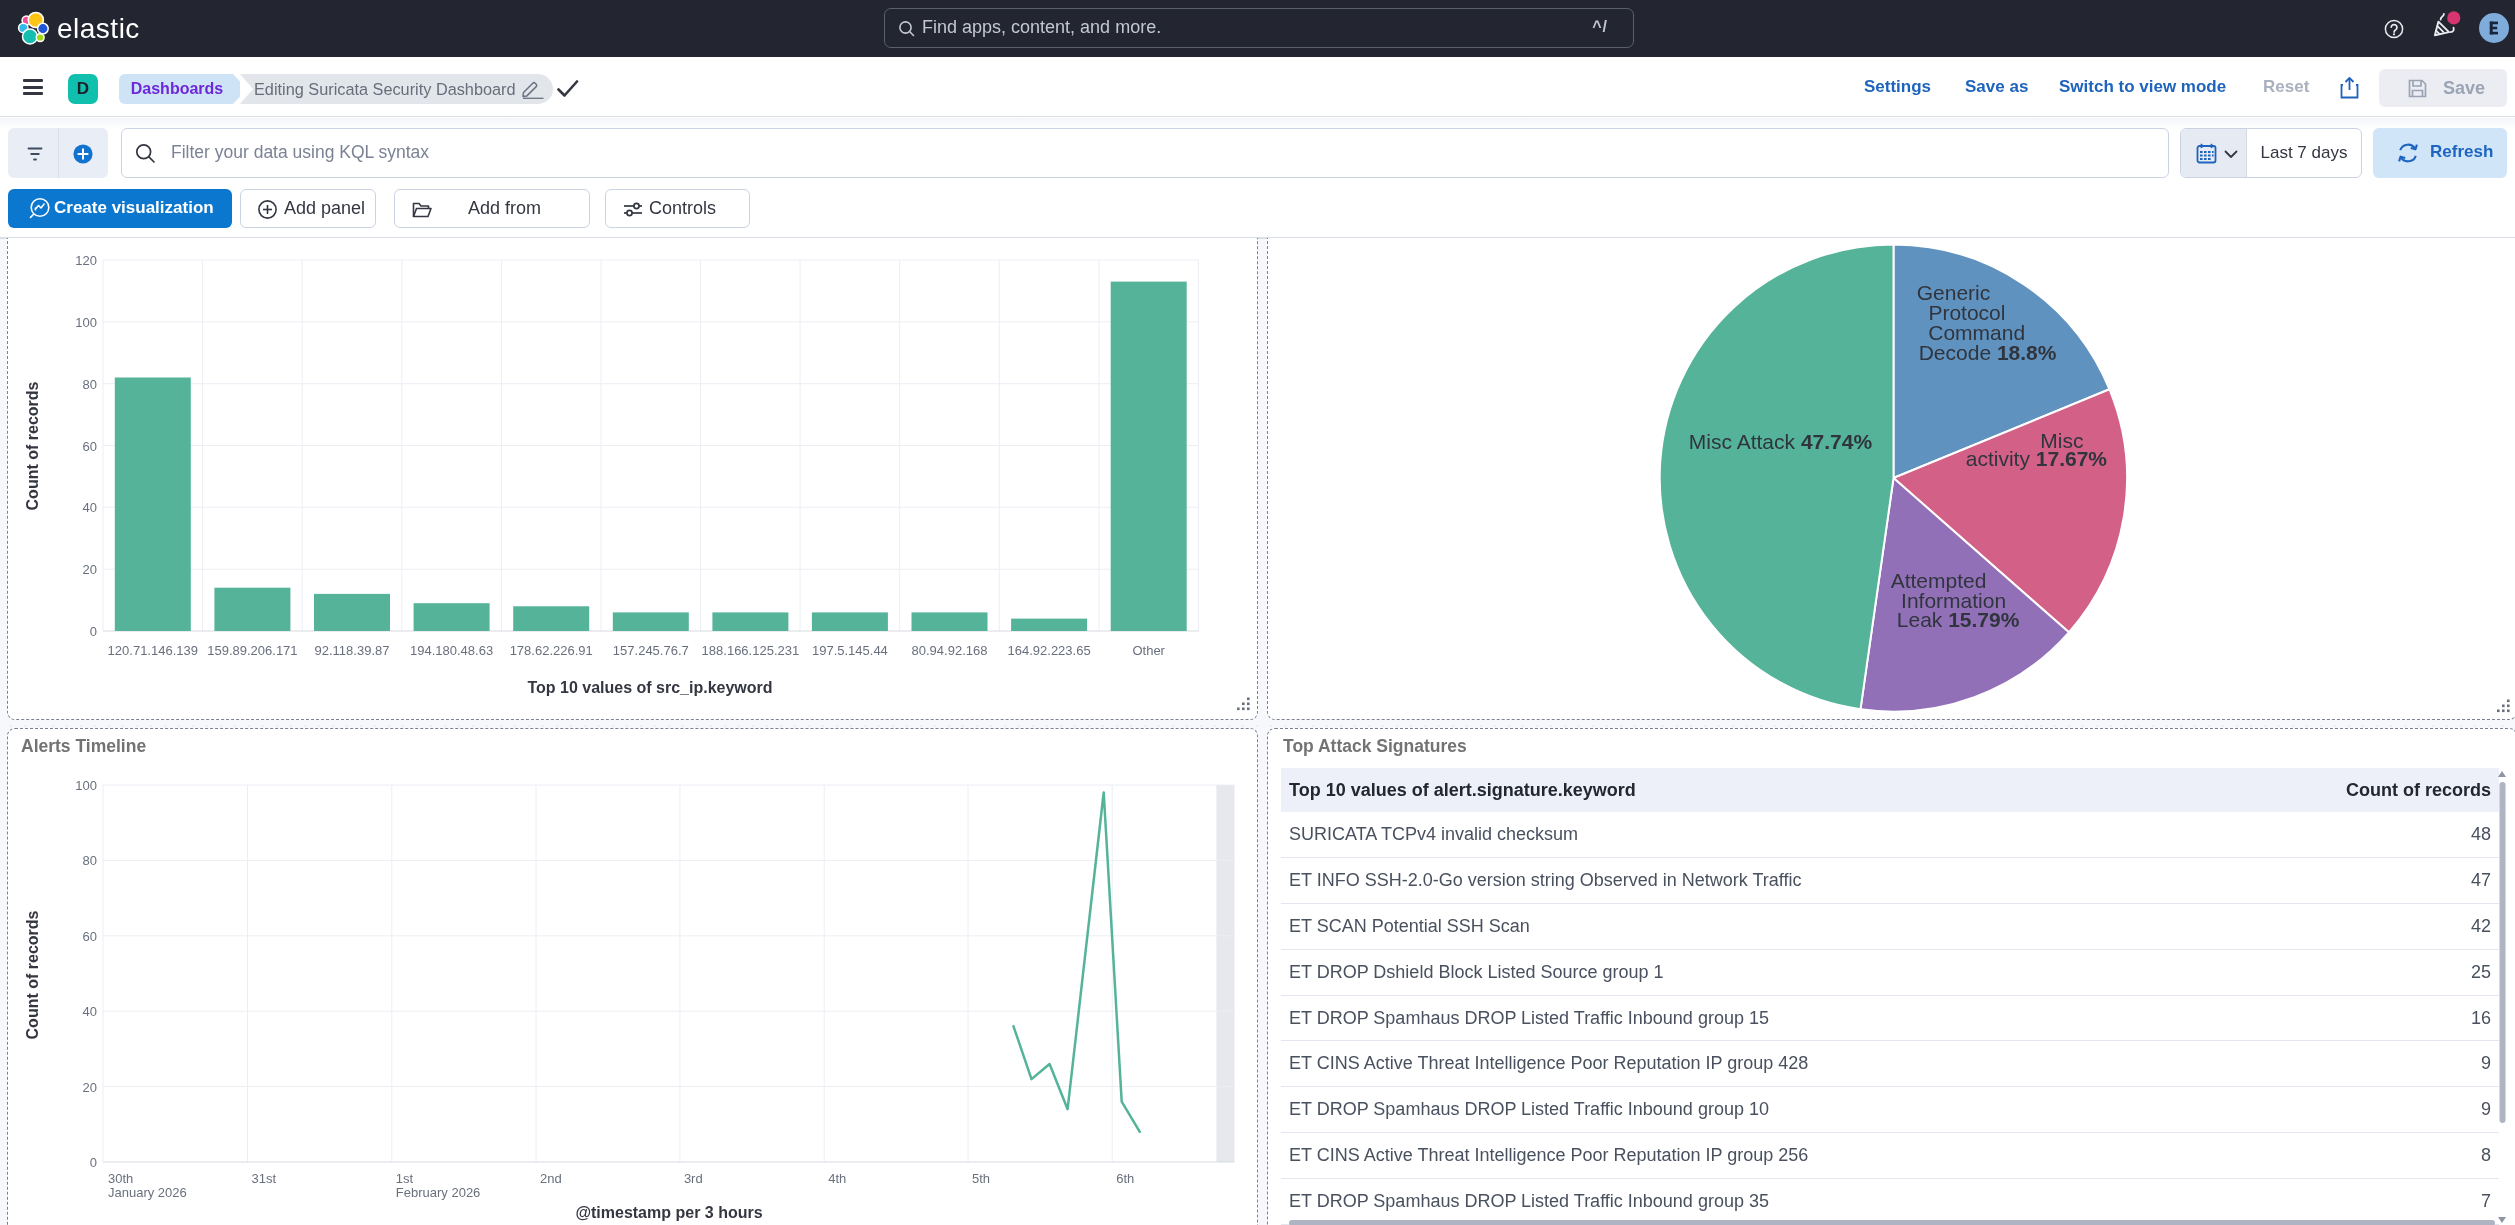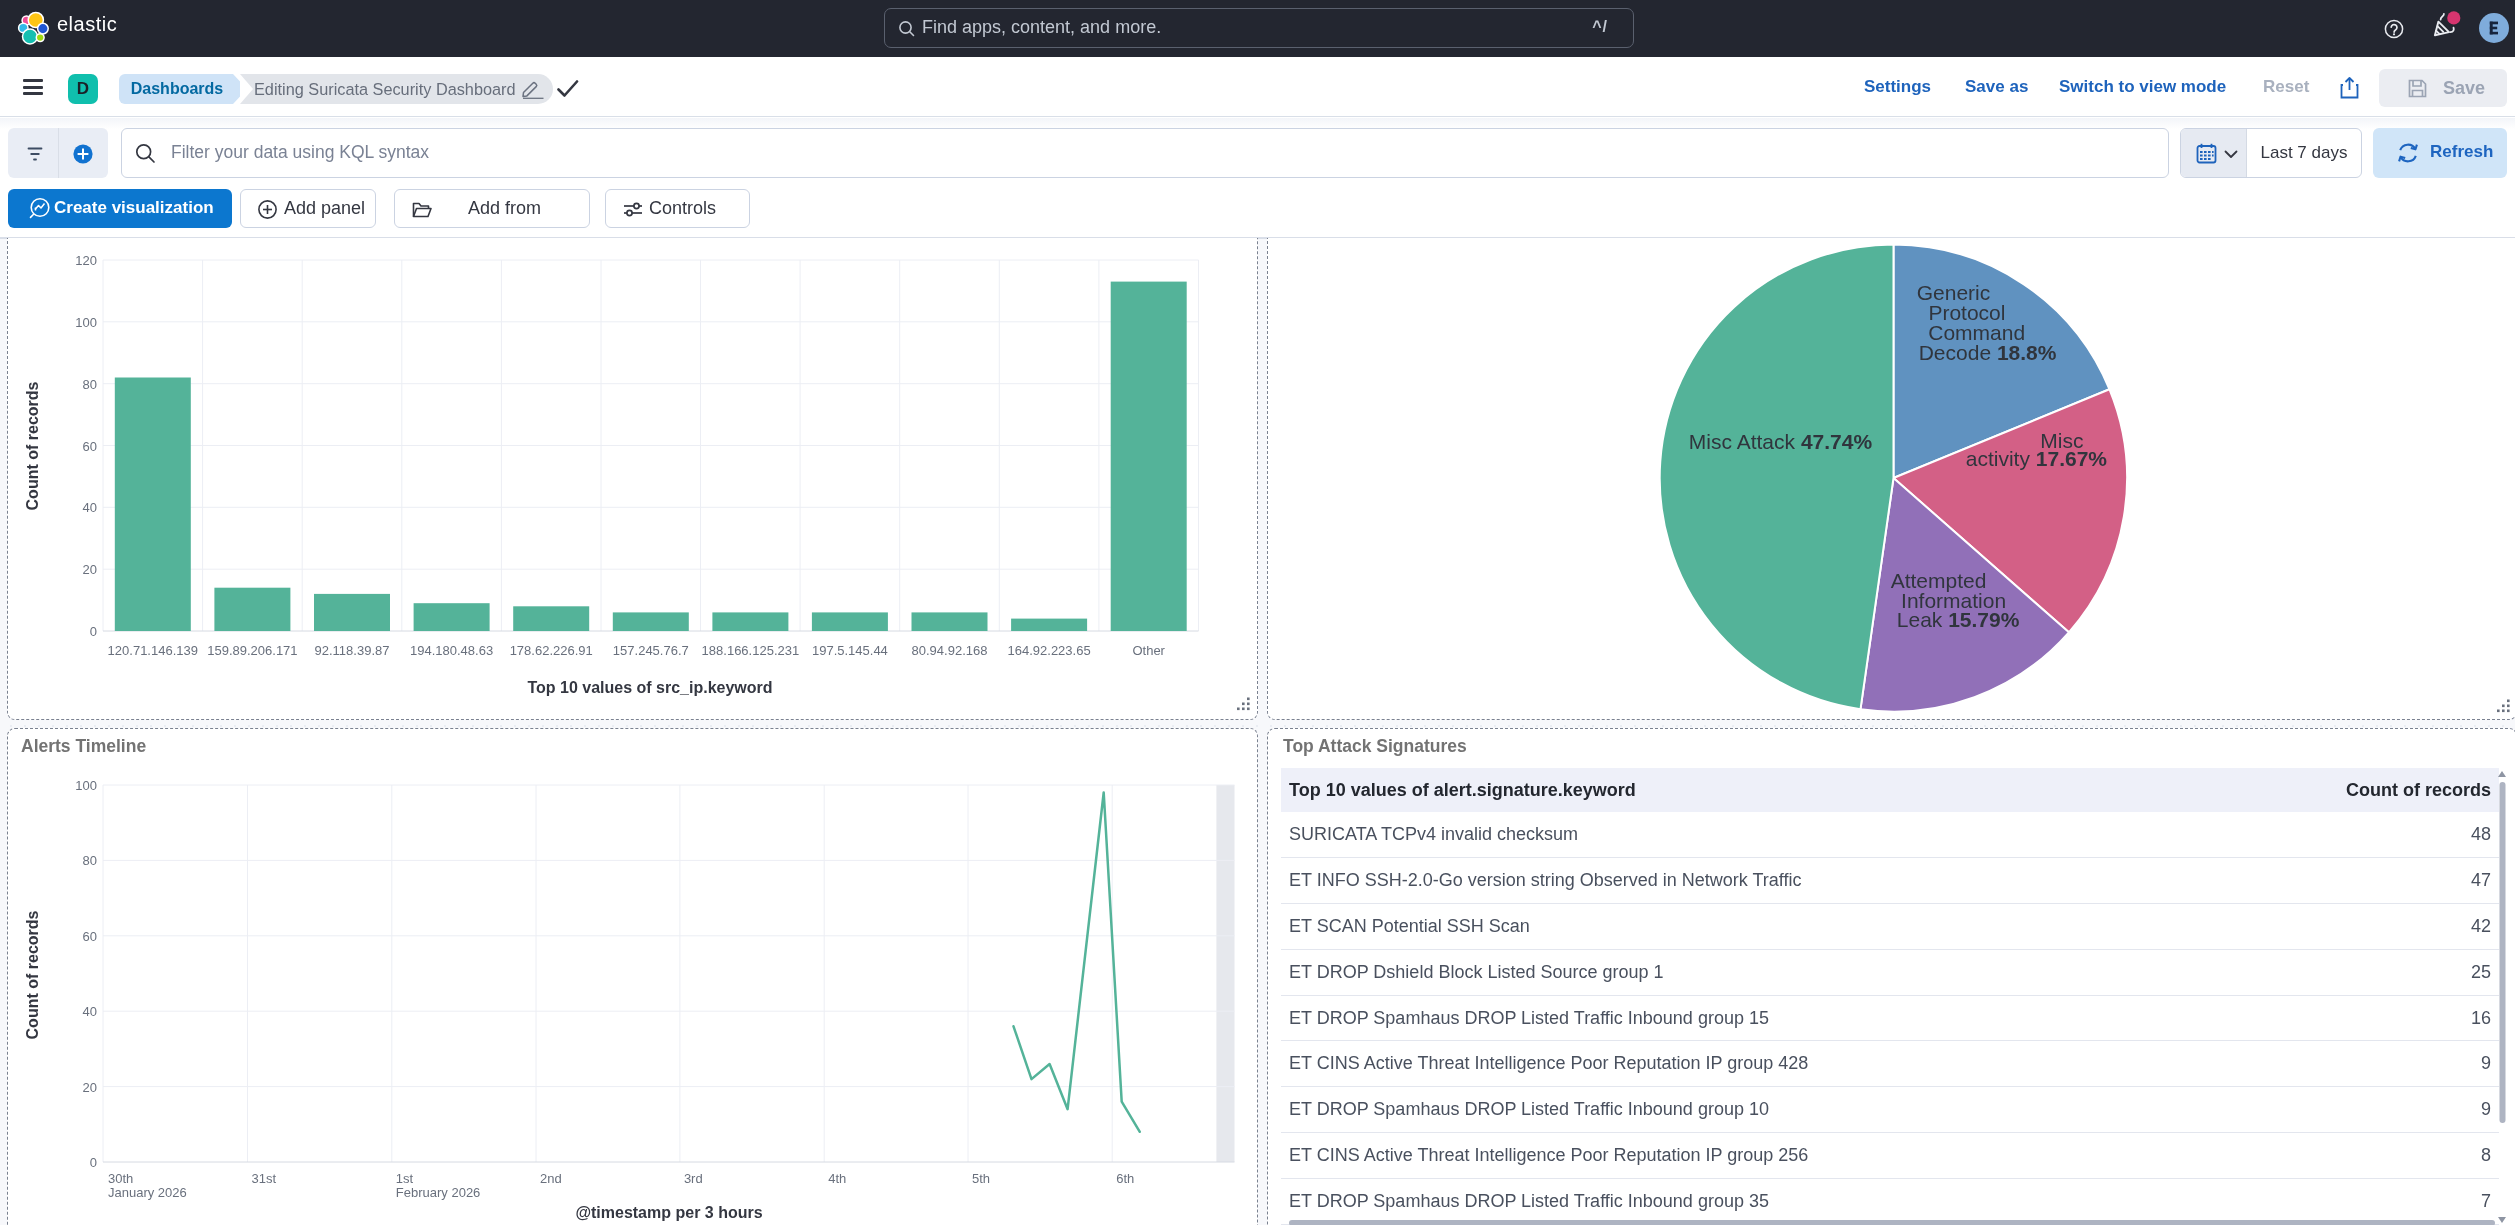--- a/index.html
+++ b/index.html
@@ -3,36 +3,36 @@
 <meta charset="utf-8">
 <style>
 * { margin:0; padding:0; box-sizing:border-box; }
 html,body { width:2515px; height:1225px; overflow:hidden; background:#fff;
   font-family:"Liberation Sans", sans-serif; -webkit-font-smoothing:antialiased; }
 #stage { position:absolute; top:0; left:0; width:2515px; height:1225px; opacity:0.999; }
 .abs { position:absolute; }
 
 
 #hdr { position:absolute; left:0; top:0; width:2515px; height:57px; background:#232630; }
-#hdr .logotext { position:absolute; left:57px; top:13px; color:#fff; font-size:20px; letter-spacing:.5px; }
+#hdr .logotext { position:absolute; left:57px; top:13px; color:#fff; font-size:28px; letter-spacing:.5px; }
 #hdrsearch { position:absolute; left:884px; top:8px; width:750px; height:40px;
   border:1px solid #5A606E; border-radius:7px; }
 #hdrsearch .ph { position:absolute; left:37px; top:8px; font-size:18px; color:#C2C8D2; }
 #hdrsearch .kbd { position:absolute; right:25px; top:9px; font-size:16px; color:#C2C8D2; font-weight:700; letter-spacing:1px;}
 
 
 #row2 { position:absolute; left:0; top:57px; width:2515px; height:60px; background:#fff;
   border-bottom:1px solid #D9DFE8; }
 .burger div { position:absolute; left:0; width:20px; height:3px; background:#343741; border-radius:1px;}
 #dtile { position:absolute; left:68px; top:17px; width:30px; height:30px; border-radius:7px;
   background:#10BFAD; color:#1A2027; font-weight:700; font-size:17px; text-align:center; line-height:30px;}
 .crumb1b { position:absolute; left:119px; top:17px; width:128px; height:30px; background:#CFE3F7;
   border-radius:6px 0 0 6px;
   clip-path:polygon(0 0, 114px 0, 128px 15px, 114px 30px, 0 30px);
-  color:#0369a1; font-weight:700; font-size:16px; text-align:center; line-height:30px; padding-right:12px; }
+  color:#6d28d9; font-weight:700; font-size:16px; text-align:center; line-height:30px; padding-right:12px; }
 .crumb2 { position:absolute; left:240px; top:17px; width:313px; height:30px; background:#E2E5EA;
   border-radius:0 16px 16px 0;
   color:#676E7B; font-size:16.3px; line-height:30px; padding-left:14px; }
 .rlink { position:absolute; top:20px; font-size:17px; font-weight:700; color:#1E63BC; }
 #savebtn { position:absolute; left:2379px; top:12px; width:128px; height:38px; border-radius:6px;
   background:#EBEDF2; color:#9BA4B4; font-size:18px; font-weight:700; line-height:38px; }
 
 
 #row3 { position:absolute; left:0; top:118px; width:2515px; height:120px; background:linear-gradient(#F3F5F9 0px, #FFFFFF 11px);
   border-bottom:1px solid #D9DEE8;}

